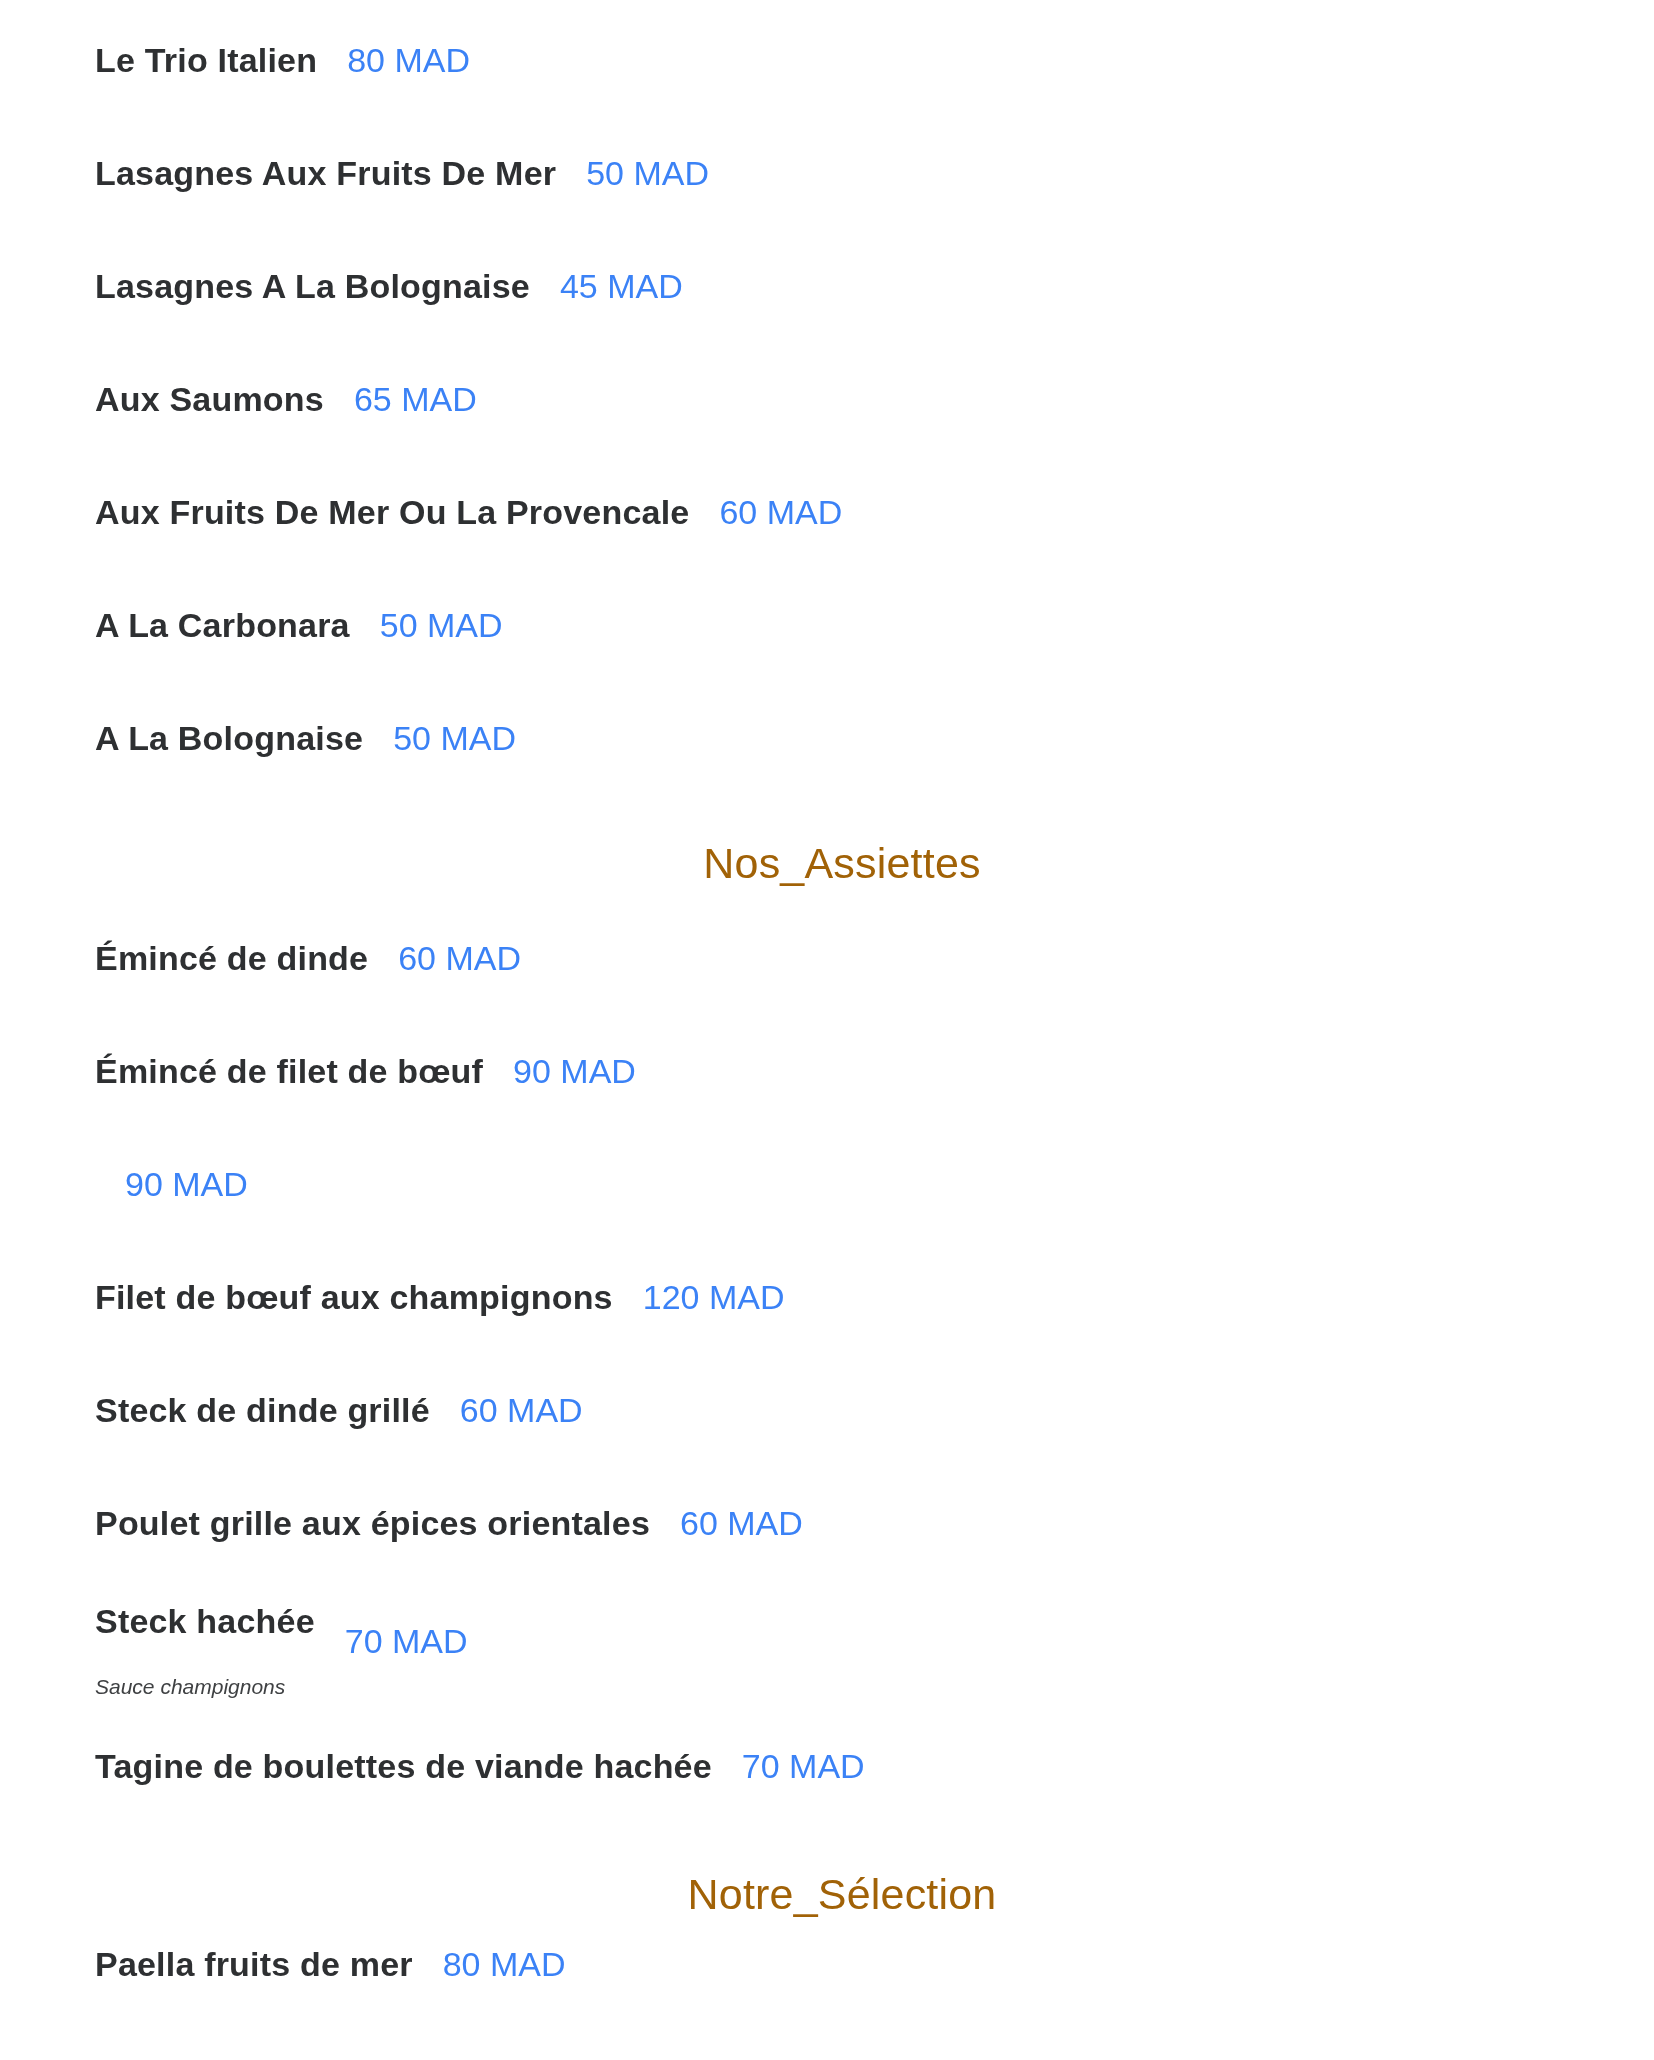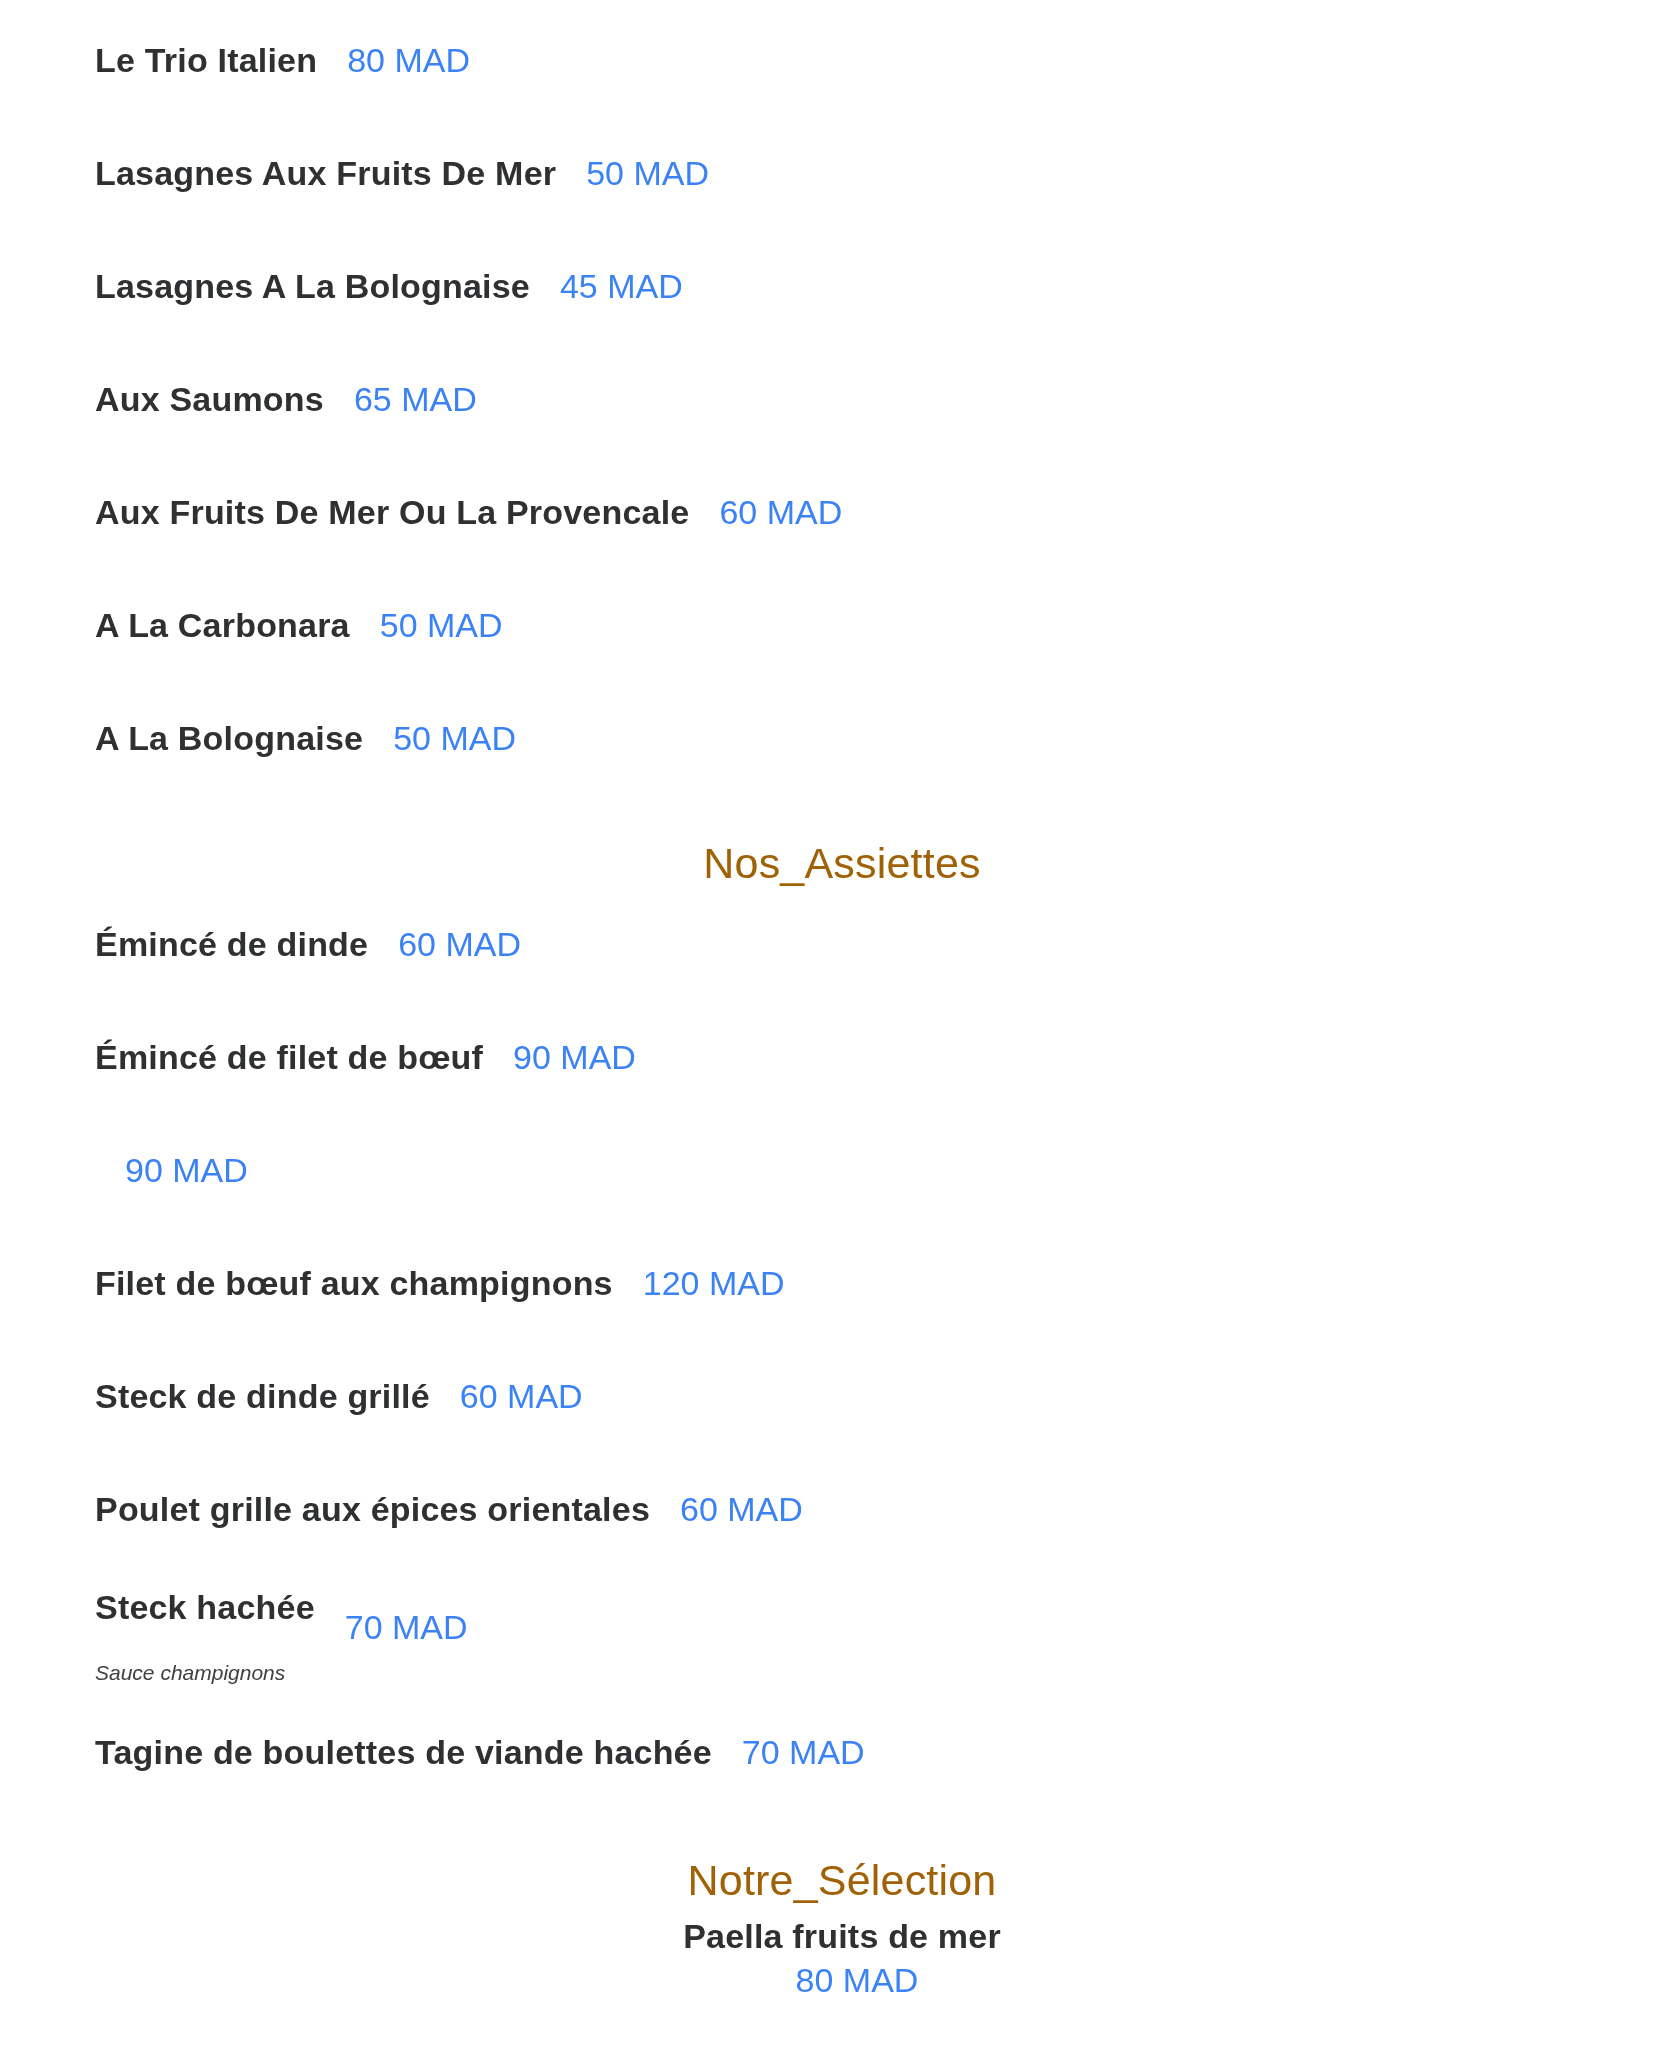--- a/index.html
+++ b/index.html
@@ -57,24 +57,24 @@
   .group-header {
     font-size: 43px;
     font-weight: 400;
     line-height: 52px;
     color: #a16207;
     text-align: center;
     letter-spacing: 0.2px;
   }
   .header-assiettes { margin-top: 77px; }
   .header-selection { margin-top: 80px; }
-  .mt33 { margin-top: 33px; }
+  .mt33 { margin-top: 47px; }
   .mt54 { margin-top: 54px; }
   .mt37 { margin-top: 37px; }
-  .mt22 { margin-top: 8px; flex-direction: column; }
+  .mt22 { margin-top: 22px; }
 </style>
 </head>
 <body>
 
 <div class="menu">
 
   <div class="row">
     <div class="item-name">Le Trio Italien</div>
     <div class="item-price">80 MAD</div>
   </div>

